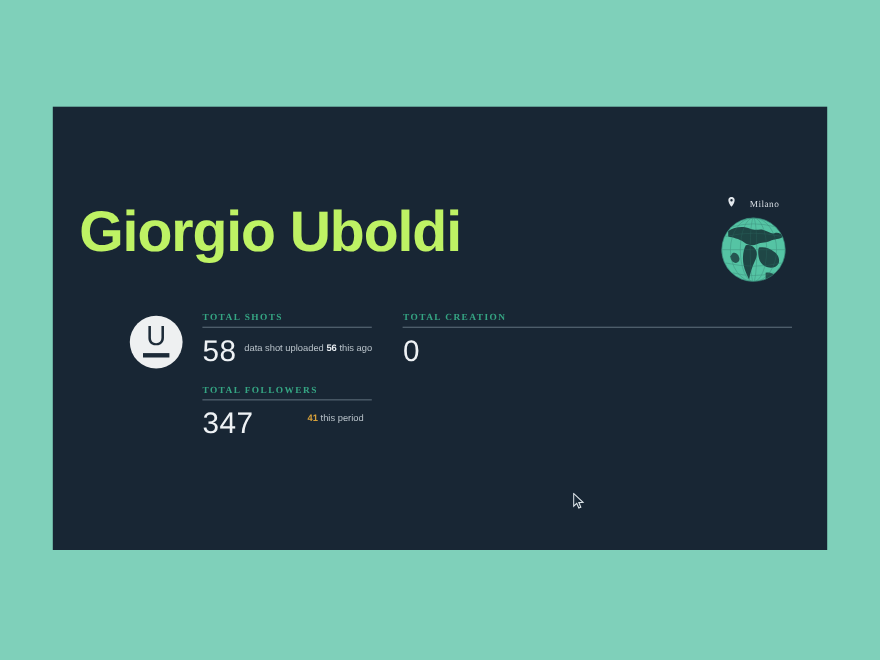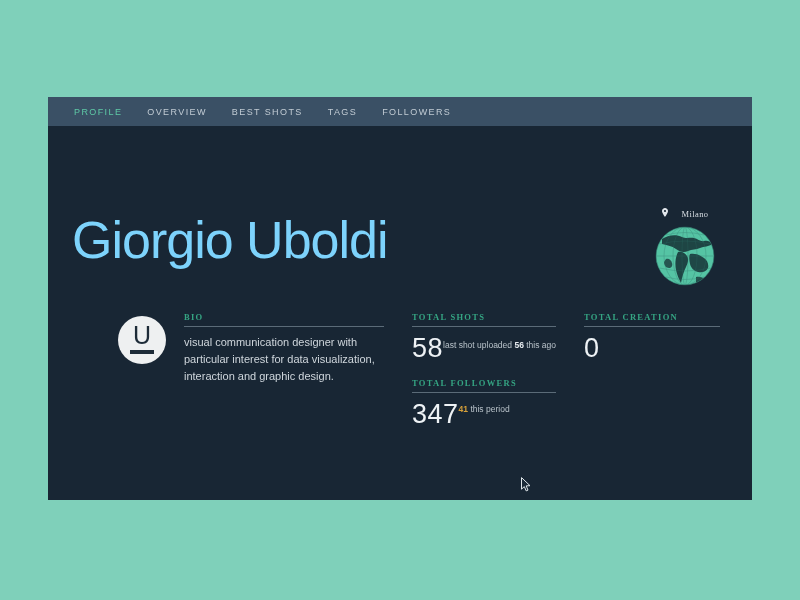--- a/index.html
+++ b/index.html
@@ -52,22 +52,22 @@
   #card-body {
     position: relative;
     height: 374px;
   }
 
   #page-title {
     position: absolute;
     left: 24px;
     top: 88px;
     font-size: 52px;
-    font-weight: normal;
-    color: #7dd3fc;
+    font-weight: bold;
+    color: #bef264;
     letter-spacing: -1px;
     line-height: 1;
     font-family: "Liberation Sans", sans-serif;
     white-space: nowrap;
   }
 
   
   #location-block {
     position: absolute;
     right: 32px;
@@ -170,39 +170,41 @@
   .field-value {
     font-size: 12.5px;
     color: #e4e9ed;
     font-family: "Liberation Sans", sans-serif;
     line-height: 1.2;
   }
 
   .stat-row {
     display: flex;
     align-items: baseline;
+    gap: 7px;
   }
   .stat-number {
     font-size: 27px;
     color: #eef2f5;
     line-height: 1.05;
     font-family: "Liberation Sans", sans-serif;
     font-weight: normal;
     letter-spacing: .5px;
   }
   .stat-note {
     font-size: 8.5px;
     color: #b9c3ca;
     font-family: "Liberation Sans", sans-serif;
     white-space: nowrap;
     position: relative;
     top: -9px;
   }
   .stat-note.top {
     top: -11px;
+    margin-left: 42px;
   }
   .stat-em {
     color: #d6a03a;
     font-weight: bold;
   }
   .stat-em-dark {
     color: #e8edf1;
     font-weight: bold;
   }
 
@@ -214,27 +216,20 @@
     width: 11px;
     height: 15px;
     pointer-events: none;
   }
 </style>
 </head>
 <body>
 
 <div id="profile-card">
 
-  <div id="navbar">
-    <div class="nav-item active">PROFILE</div>
-    <div class="nav-item">OVERVIEW</div>
-    <div class="nav-item">BEST SHOTS</div>
-    <div class="nav-item">TAGS</div>
-    <div class="nav-item">FOLLOWERS</div>
-  </div>
 
   <div id="card-body">
 
     <div id="page-title">Giorgio Uboldi</div>
 
     <div id="location-block">
       <div id="location-label">
         <span>
           <svg width="6" height="9" viewBox="0 0 6 9">
             <path d="M3 0C1.34 0 0 1.34 0 3c0 2.2 3 6 3 6s3-3.8 3-6c0-1.66-1.34-3-3-3zm0 4.1A1.1 1.1 0 1 1 3 1.9a1.1 1.1 0 0 1 0 2.2z" fill="#e2e7ec"></path>
@@ -279,37 +274,30 @@
 
     <div id="columns">
 
       <div class="col-avatar">
         <div id="avatar">
           <div id="avatar-letter">U</div>
           <div id="avatar-underline"></div>
         </div>
       </div>
 
-      <div class="col col-bio">
-        <div class="field">
-          <div class="field-label">BIO</div>
-          <div class="field-rule"></div>
-          <div class="field-text">visual communication designer with particular interest for data visualization, interaction and graphic design.</div>
-        </div>
-      </div>
 
       <div class="col col-mid">
 
 
         <div class="field">
           <div class="field-label">TOTAL SHOTS</div>
           <div class="field-rule"></div>
           <div class="stat-row">
             <span class="stat-number">58</span>
-            <span class="stat-note"><span>last shot uploaded </span><span class="stat-em-dark">56</span><span> this ago</span></span>
+            <span class="stat-note"><span>data shot uploaded </span><span class="stat-em-dark">56</span><span> this ago</span></span>
           </div>
         </div>
 
         <div class="field">
           <div class="field-label">TOTAL FOLLOWERS</div>
           <div class="field-rule"></div>
           <div class="stat-row">
             <span class="stat-number">347</span>
             <span class="stat-note top"><span class="stat-em">41</span><span> this period</span></span>
           </div>

